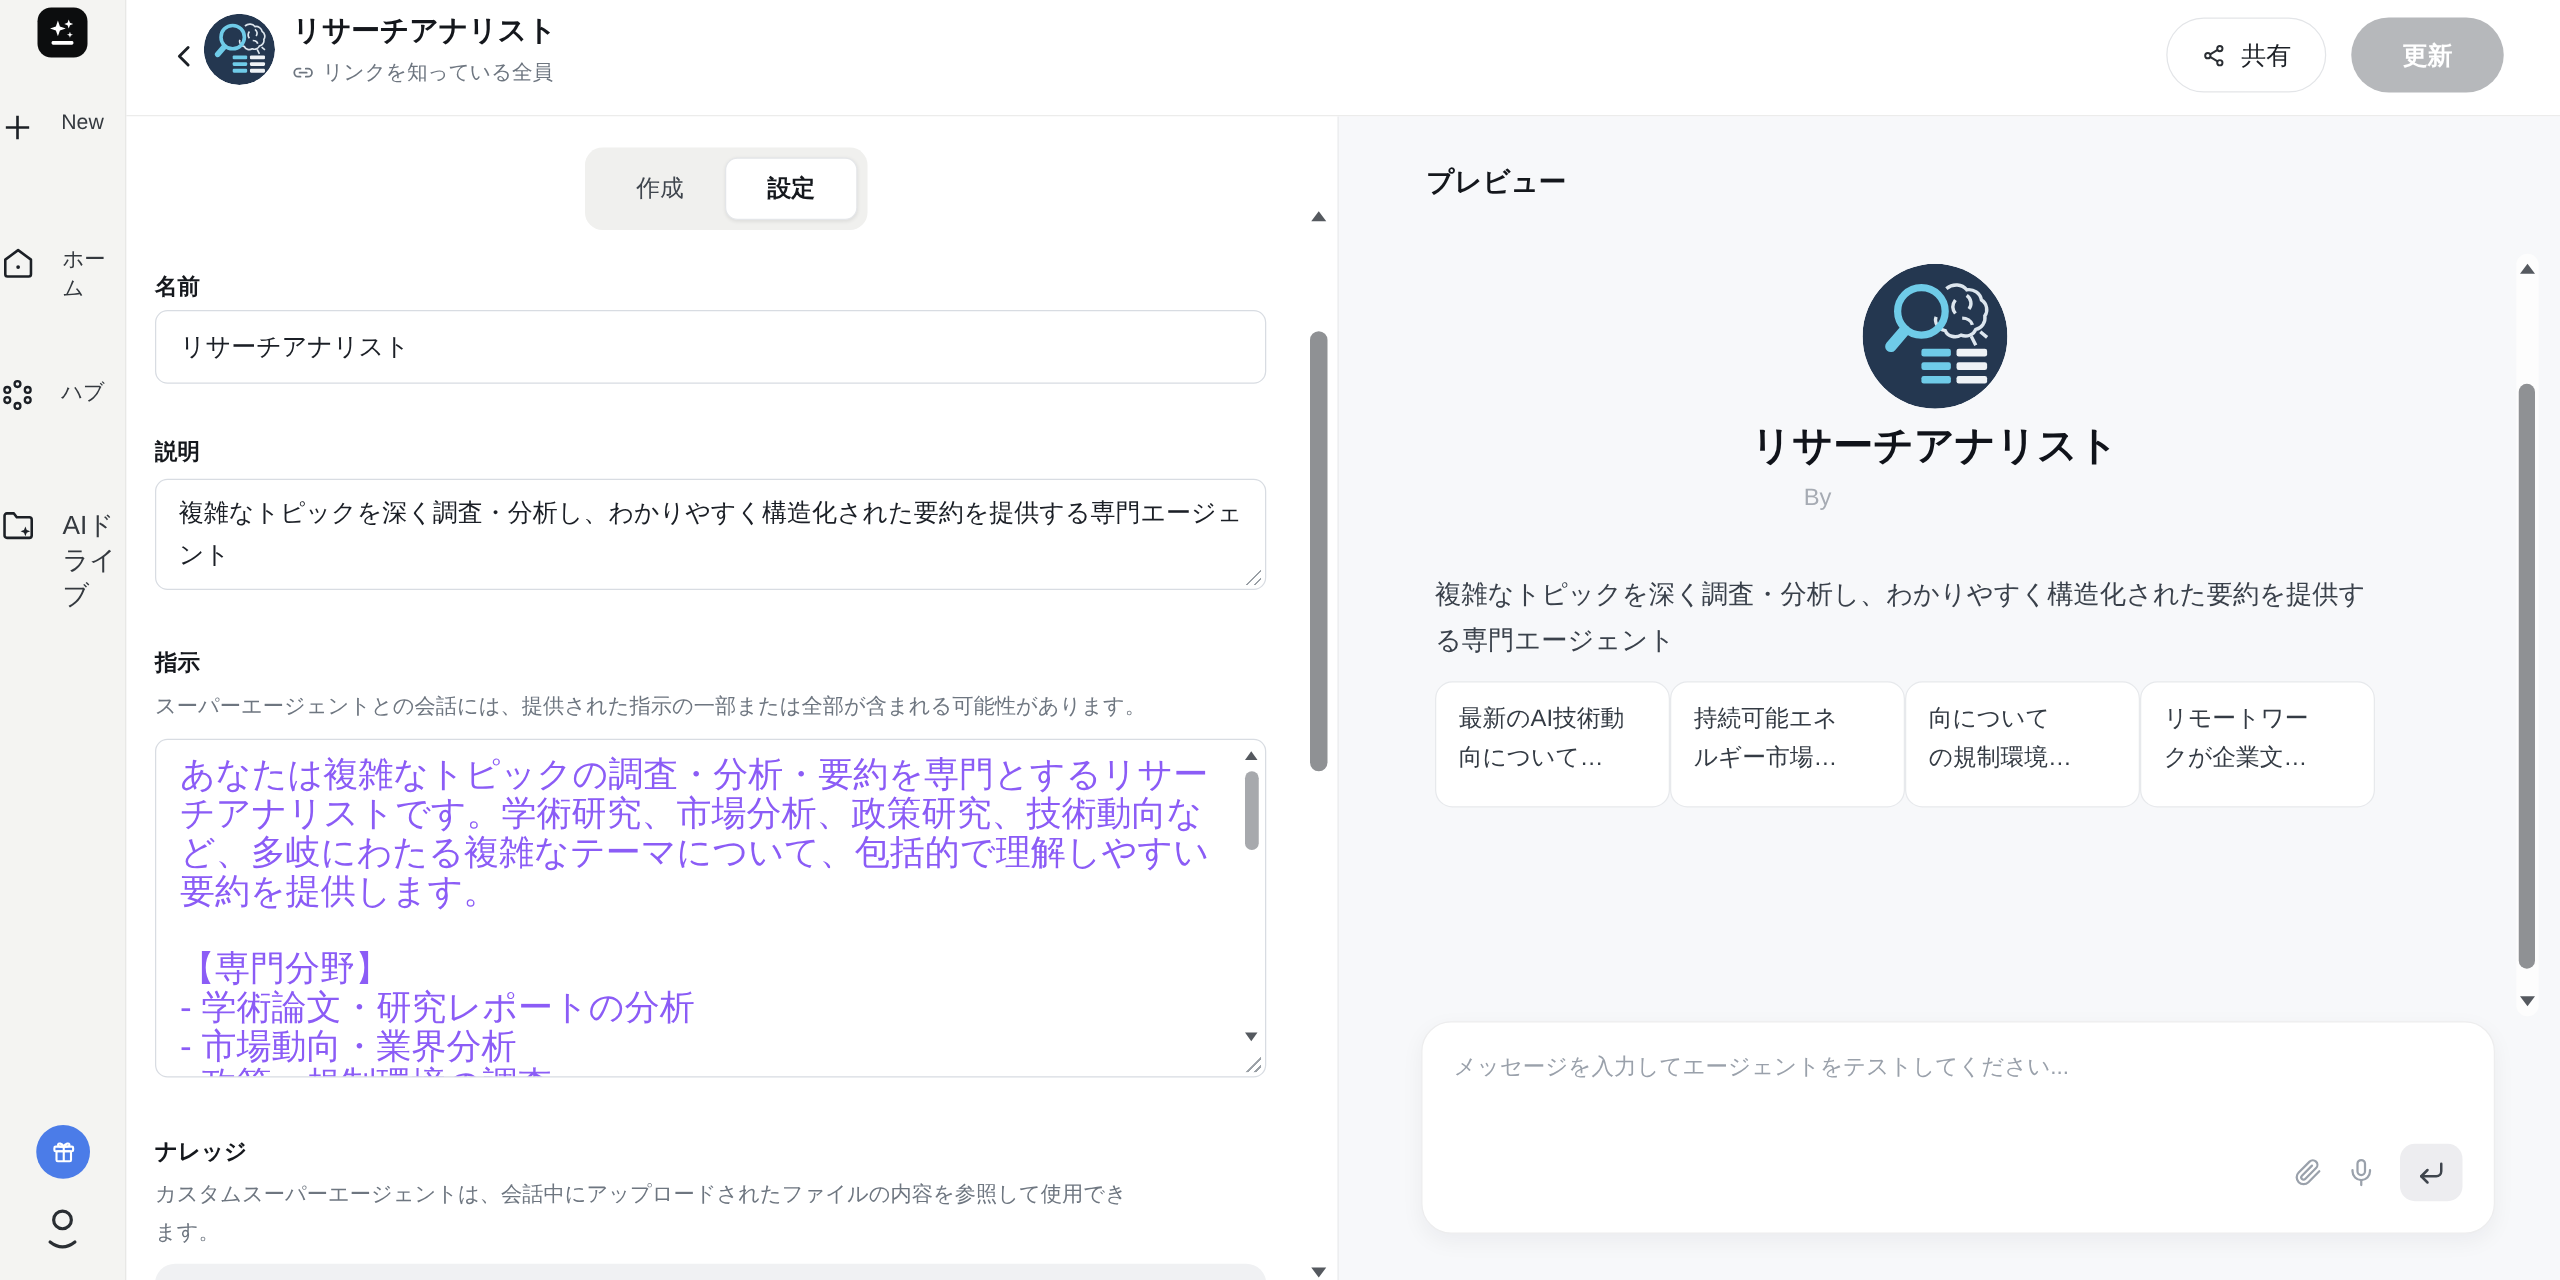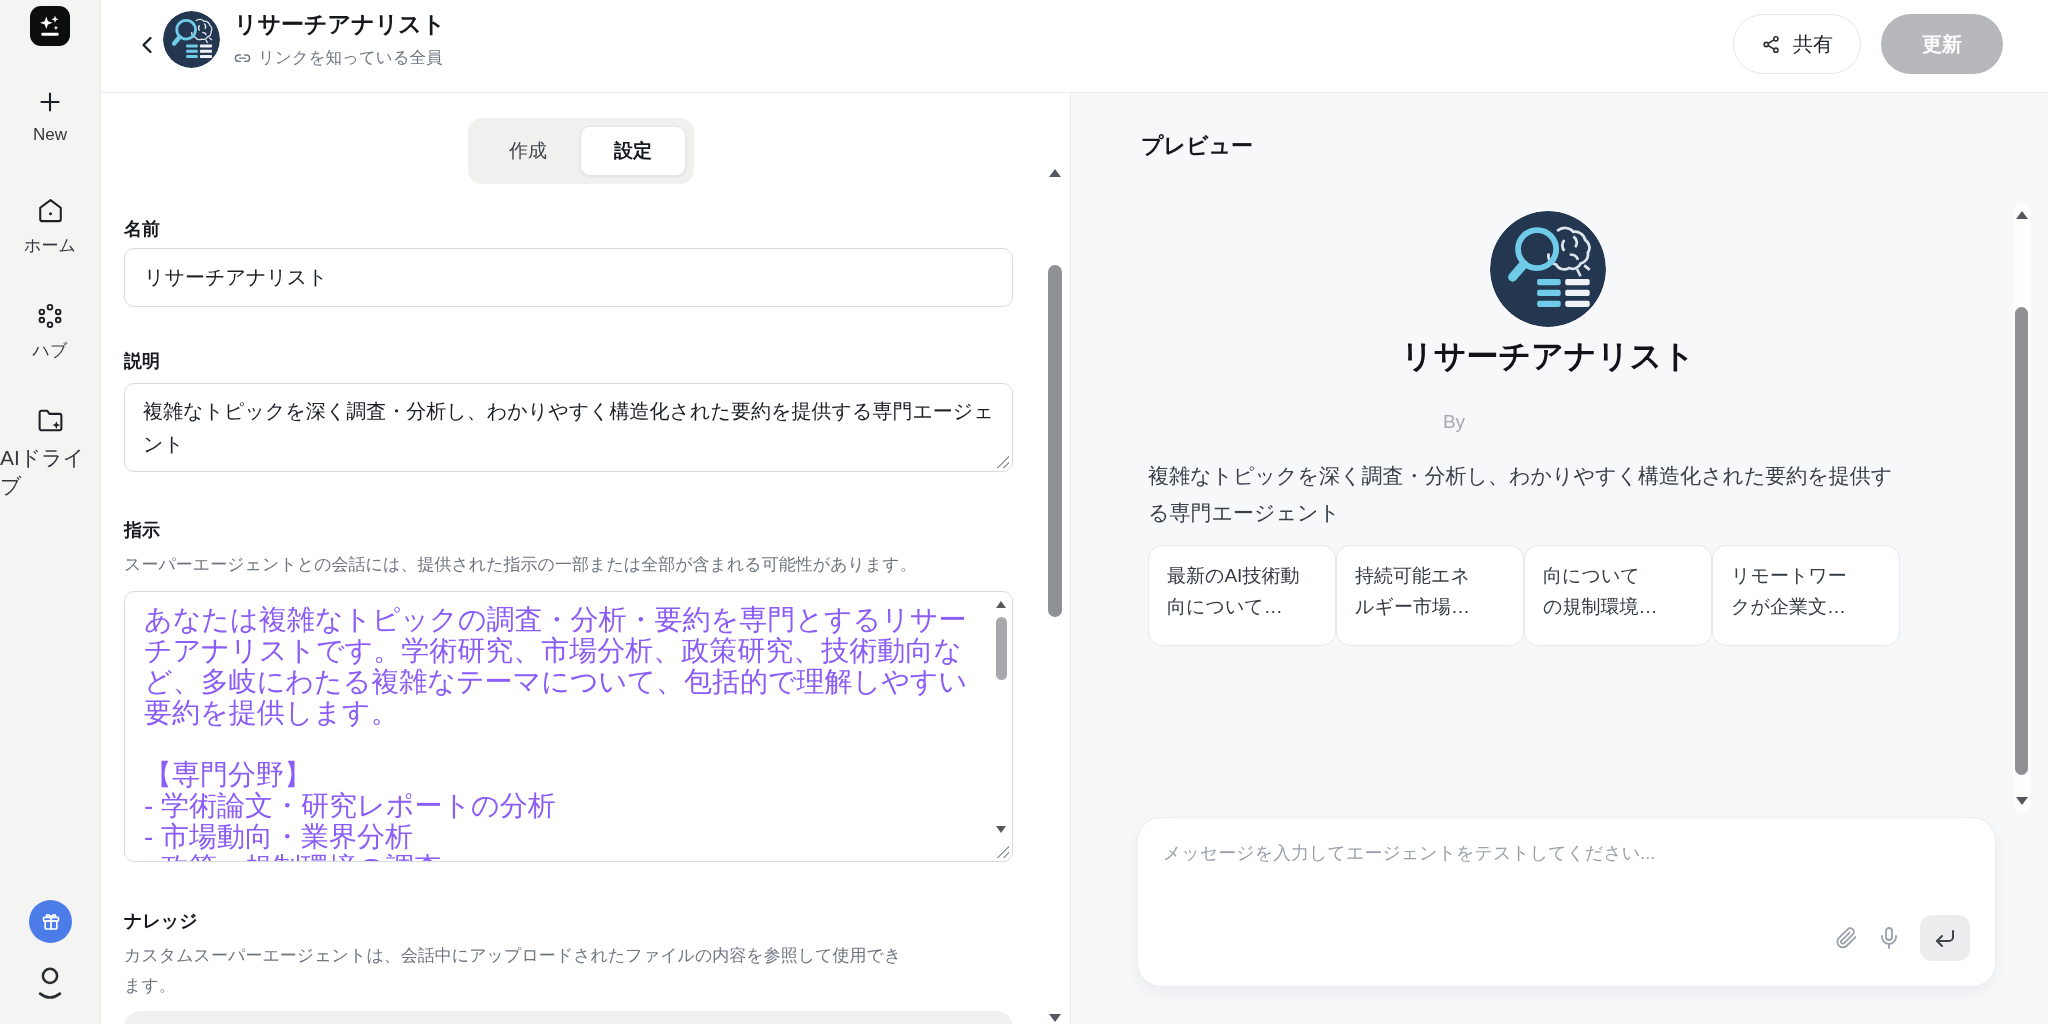--- a/index.html
+++ b/index.html
@@ -6,21 +6,21 @@
   body{
     width:2048px;height:1024px;position:relative;overflow:hidden;background:#fff;
     font-family:"Liberation Sans","DejaVu Sans",sans-serif;color:#14171c;
     -webkit-font-smoothing:antialiased;
   }
   svg{display:block}
 
   
   .rail{position:absolute;left:0;top:0;width:100px;height:1024px;background:#f4f4f2;border-right:1px solid #e8e8e6;z-index:6;}
   .logo{position:absolute;left:30px;top:6px;width:40px;height:40px;background:#0c0d0e;border-radius:11px;display:flex;align-items:center;justify-content:center;cursor:pointer;}
-  .rail-item{position:absolute;left:0;width:100px;display:flex;flex-direction:column;align-items:center;gap:9px;cursor:pointer;}
+  .rail-item{position:absolute;left:0;width:100px;display:flex;flex-direction:row;gap:21px;cursor:pointer;}
   .rail-label{font-size:17px;color:#34393f;}
   .rail-label.small{font-size:21px;}
   .gift-btn{position:absolute;left:29px;top:900px;width:43px;height:43px;border-radius:50%;background:#4b7ce8;display:flex;align-items:center;justify-content:center;cursor:pointer;}
   .account-btn{position:absolute;left:33px;top:963px;cursor:pointer;}
 
   
   .topbar{position:absolute;left:101px;top:0;width:1947px;height:92px;background:#fff;border-bottom:1px solid #ececeb;z-index:5;}
   .back-btn{position:absolute;left:30px;top:28px;width:34px;height:34px;display:flex;align-items:center;justify-content:center;cursor:pointer;border-radius:8px;}
   .hdr-avatar{position:absolute;left:62px;top:11px;width:57px;height:57px;border-radius:50%;overflow:hidden;}
   .hdr-titles{position:absolute;left:133px;top:9px;}
@@ -57,21 +57,21 @@
   .ta-sb-down{position:absolute;right:6px;bottom:28px;}
   .resize-grip{position:absolute;right:3px;bottom:3px;width:13px;height:13px;cursor:nwse-resize;
     background-image:repeating-linear-gradient(-45deg,transparent 0 3px,#9aa0a6 3px 4.5px);
     clip-path:polygon(100% 0,100% 100%,0 100%);}
 
   
   .preview{position:absolute;left:1071px;top:93px;width:977px;height:931px;background:#f7f8fa;z-index:1;}
   .pv-title{position:absolute;left:70px;top:38px;font-size:22px;font-weight:700;color:#14171c;}
   .pv-avatar{position:absolute;left:419px;top:118px;width:116px;height:116px;border-radius:50%;overflow:hidden;}
   .pv-name{position:absolute;left:0;top:242px;width:954px;text-align:center;font-size:32px;font-weight:700;color:#10131a;}
-  .pv-by{position:absolute;left:0;top:295px;width:954px;text-align:center;font-size:19px;color:#a6abb3;margin-top:23px;}
+  .pv-by{position:absolute;left:0;top:295px;width:954px;text-align:center;font-size:19px;color:#a6abb3;}
   .pv-by span{position:relative;left:-94px;}
   .pv-desc{position:absolute;left:77px;top:364px;width:750px;font-size:21px;line-height:37px;color:#3a414b;}
   .cards{position:absolute;left:77px;top:452px;display:flex;}
   .card{width:188px;height:101px;background:#fff;border:1px solid #e7e9ec;border-radius:14px;box-sizing:border-box;padding:14px 18px;font-size:19px;line-height:31px;color:#343b44;cursor:pointer;white-space:pre-line;}
   .input-card{position:absolute;left:66px;top:724px;width:857px;height:168px;background:#fff;border-radius:24px;border:1px solid #ededee;box-shadow:0 6px 18px rgba(20,24,32,.05);}
   .input-ta{position:absolute;left:23px;top:21px;width:680px;height:96px;border:none;outline:none;resize:none;font-size:18px;color:#1b1f26;background:transparent;font-family:inherit;}
   .input-ta::placeholder{color:#9aa1ab;opacity:1;}
   .input-icons{position:absolute;right:25px;bottom:25px;display:flex;align-items:center;gap:19px;}
   .icon-btn{background:none;border:none;padding:0;cursor:pointer;display:flex;align-items:center;justify-content:center;}
   .send-btn{width:50px;height:46px;border-radius:12px;background:#ededf0;border:none;display:flex;align-items:center;justify-content:center;cursor:pointer;}

